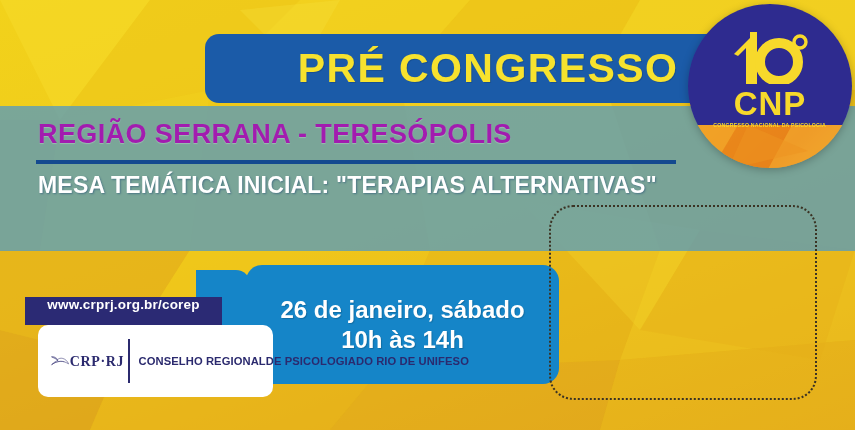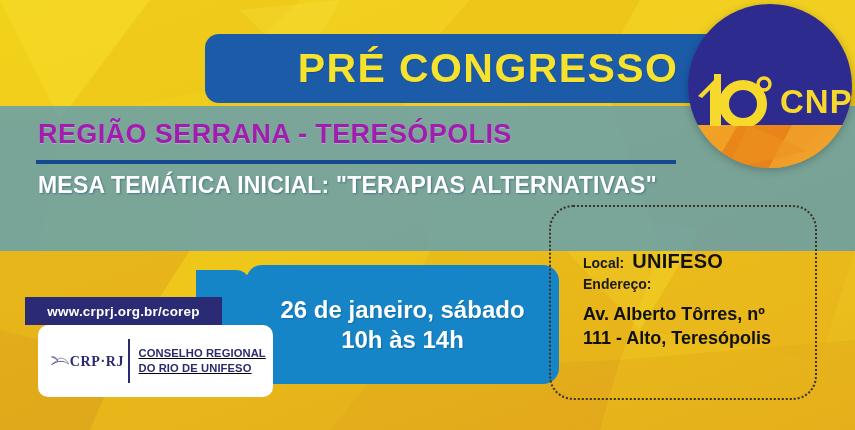--- a/index.html
+++ b/index.html
@@ -173,21 +173,20 @@
 
   
   .url-bar {
     position: absolute;
     left: 25px;
     top: 297px;
     width: 197px;
     height: 28px;
     background: #2B2A74;
     display: flex;
-    align-items: center;
     justify-content: center;
   }
   .url-bar .txt {
     color: #FFFFFF;
     font-size: 13.5px;
     font-weight: bold;
     letter-spacing: 0.2px;
   }
 
   
@@ -223,23 +222,22 @@
   }
   .crp-rule {
     width: 1.5px;
     height: 44px;
     background: #2B2A6E;
     margin: 0 9px 0 4px;
     flex: 0 0 1.5px;
   }
   .crp-text {
     display: flex;
-    flex-direction: column;
+    flex-direction: row;
     justify-content: center;
-    text-decoration: underline;
   }
   .crp-text span {
     color: #2B2A6E;
     font-size: 11.2px;
     font-weight: bold;
     line-height: 1.32;
     letter-spacing: 0.1px;
     white-space: nowrap;
   }
 
@@ -277,21 +275,21 @@
     left: 0; bottom: 0;
     width: 100%;
     height: 26%;
     background: linear-gradient(135deg, #F09A1E 0%, #E8821A 60%, #F2A82C 100%);
   }
   .cnp-circle .lower-poly { position: absolute; inset: 0; }
   .cnp-inner {
     position: absolute;
     inset: 0;
     display: flex;
-    flex-direction: row;
+    flex-direction: column;
     align-items: center;
     justify-content: flex-start;
     padding-top: 28px;
     box-sizing: border-box;
   }
   .cnp-mark { position: relative; width: 92px; height: 52px; }
   .cnp-mark svg { display: block; }
   .cnp-word {
     color: #F7D92B;
     font-size: 33px;
@@ -354,46 +352,38 @@
   <div class="theme-line">MESA TEMÁTICA INICIAL: "TERAPIAS ALTERNATIVAS"</div>
 
   <div class="blue-accent"></div>
 
   <div class="date-box">
     <div class="l1">26 de janeiro, sábado</div>
     <div class="l2">10h às 14h</div>
   </div>
 
   <div class="loc-dashed"></div>
-  <div class="loc-content">
-    <div class="loc-row1">
-      <span class="loc-label">Local:</span>
-      <span class="loc-venue">UNIFESO</span>
-    </div>
-    <div class="loc-label2">Endereço:</div>
-    <div class="loc-addr1">Av. Alberto Tôrres, nº</div>
-    <div class="loc-addr2">111 - Alto, Teresópolis</div>
-  </div>
 
   <div class="url-bar">
     <span class="txt">www.crprj.org.br/corep</span>
   </div>
 
   <div class="crp-card">
     <div class="crp-mark">
       <svg width="62" height="34" viewBox="0 0 62 34" xmlns="http://www.w3.org/2000/svg">
         <path d="M6 4 C14 2, 20 7, 24 13 C27 9, 33 7, 40 9 C48 11, 55 18, 58 26 C50 21, 42 18, 34 18 C24 18, 14 22, 6 28 C12 22, 18 17, 25 15 C20 10, 13 6, 6 4 Z" fill="none" stroke="#2B2A6E" stroke-width="1.6" stroke-linejoin="round" stroke-linecap="round"></path>
         <path d="M8 6 C16 9, 22 13, 26 17" fill="none" stroke="#2B2A6E" stroke-width="1.2" stroke-linecap="round"></path>
         <path d="M4 29 C16 20, 30 16, 44 19" fill="none" stroke="#2B2A6E" stroke-width="1.3" stroke-linecap="round"></path>
       </svg>
       <span class="crp-word">CRP·RJ</span>
     </div>
     <div class="crp-rule"></div>
     <div class="crp-text">
       <span>CONSELHO REGIONAL</span>
+      <span>DE PSICOLOGIA</span>
       <span>DO RIO DE UNIFESO</span>
     </div>
   </div>
 
   <div class="cnp-circle">
     <div class="upper"></div>
     <div class="lower">
       <div class="lower-poly">
         <svg viewBox="0 0 164 44" preserveAspectRatio="none" xmlns="http://www.w3.org/2000/svg">
           <polygon points="0,0 50,0 24,44 0,44" fill="#F2A62B" opacity="0.7"></polygon>

